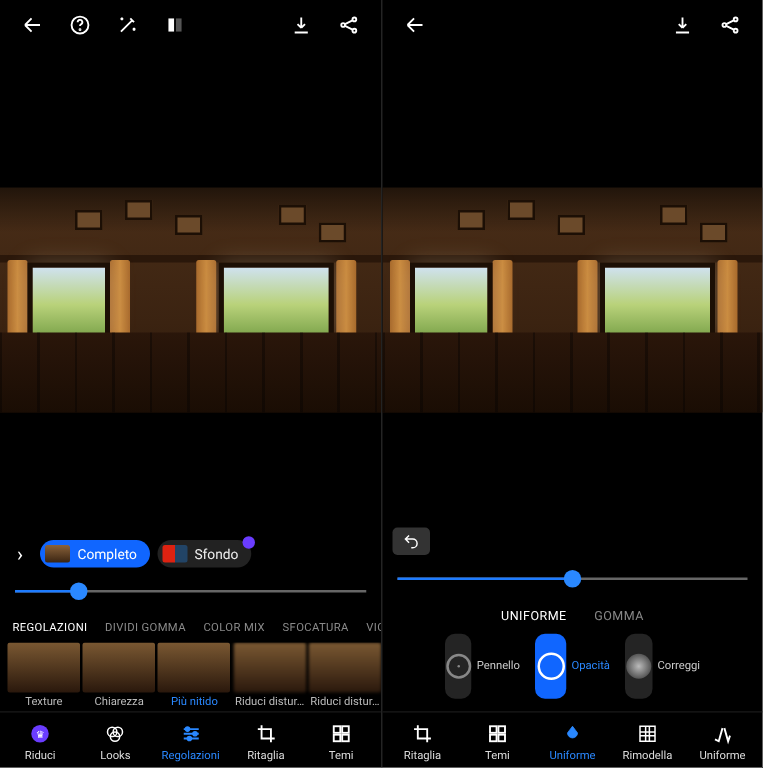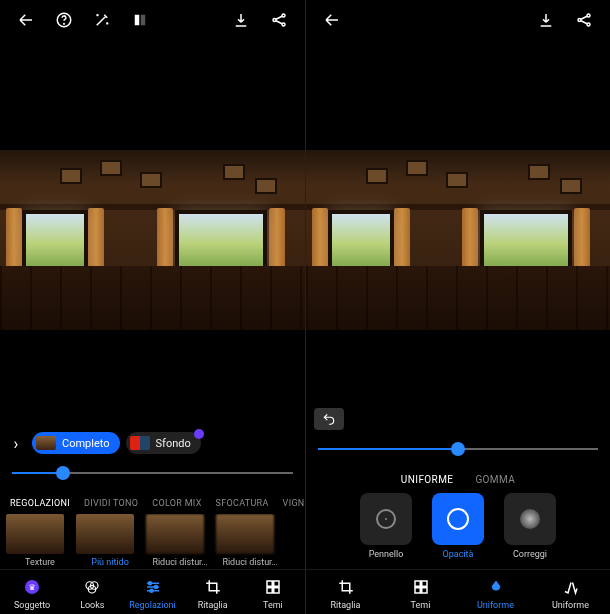--- a/index.html
+++ b/index.html
@@ -88,21 +88,21 @@
 
   
   .undo-row { display:flex; padding:4px 8px; }
   .undo { width:30px; height:22px; background:#333; border-radius:4px; display:flex; align-items:center; justify-content:center; cursor:pointer; }
 
   .mode-switch { display:flex; justify-content:center; gap:22px; font-size:10px; letter-spacing:.4px; padding:6px 0 8px; }
   .mode-switch span { color:#888; cursor:pointer; }
   .mode-switch span.active { color:#fff; }
 
   .cards { display:flex; justify-content:center; gap:12px; padding:0 0 10px; }
-  .card { width:60px; display:flex; flex-direction:column; align-items:center; gap:4px; color:#ccc; font-size:9px; cursor:pointer; }
+  .card { width:60px; display:flex; align-items:center; gap:4px; color:#ccc; font-size:9px; cursor:pointer; }
   .card .box { width:52px; height:52px; background:#242424; border-radius:8px; display:flex; align-items:center; justify-content:center; }
   .card.active .box { background:#1066ff; }
   .card.active { color:#2a88ff; }
   .circ { width:20px; height:20px; border-radius:50%; }
   .circ.outline { border:2px solid #888; position:relative; }
   .circ.outline::after { content:""; position:absolute; top:7px; left:7px; width:2px; height:2px; background:#888; border-radius:50%; }
   .circ.grad { background: radial-gradient(circle,#bbb 0%, #555 70%, #242424 100%); }
   .circ.patt { width:22px; height:22px; border:2px solid #fff; border-radius:50%;
     background: radial-gradient(circle,#1066ff 2px, transparent 2px) 0 0/6px 6px, #1066ff; }
 </style>
@@ -186,30 +186,34 @@
   <div class="slider-row">
     <div class="slider">
       <div class="track"></div>
       <div class="fill" style="width:18%"></div>
       <div class="thumb" style="left:18%"></div>
     </div>
   </div>
 
   <div class="sec-tabs">
     <span class="active">REGOLAZIONI</span>
-    <span>DIVIDI TONO</span>
+    <span>DIVIDI GOMMA</span>
     <span>COLOR MIX</span>
     <span>SFOCATURA</span>
     <span>VIGNETTAT</span>
   </div>
 
   <div class="thumbs">
     <div class="thumb-card">
         <div class="img"></div>
         <div class="lbl">Texture</div>
+      </div>
+    <div class="thumb-card">
+        <div class="img"></div>
+        <div class="lbl">Chiarezza</div>
       </div>
     <div class="thumb-card active">
         <div class="img"></div>
         <div class="lbl">Più nitido</div>
       </div>
     <div class="thumb-card blur">
         <div class="img"></div>
         <div class="lbl">Riduci distur…</div>
       </div>
     <div class="thumb-card blur">
@@ -217,21 +221,21 @@
         <div class="lbl">Riduci distur…</div>
       </div>
 
   </div>
 
   <div class="bottom-tabs">
     <div class="btab">
       <div class="ic">
           <div class="crown"></div>
         </div>
-      <span>Soggetto</span>
+      <span>Riduci</span>
     </div>
     <div class="btab">
       <div class="ic">
           <svg width="18" height="18" viewBox="0 0 24 24" stroke-width="1.6">
             <circle cx="9" cy="10" r="5"></circle>
             <circle cx="15" cy="10" r="5"></circle>
             <circle cx="12" cy="15" r="5"></circle>
           </svg>
         </div>
       <span>Looks</span>
@@ -377,20 +381,29 @@
     <div class="btab active">
       <div class="ic">
           <svg width="16" height="18" viewBox="0 0 24 24" stroke="#2a88ff" fill="#2a88ff">
             <path d="M12 3l6 8a6 6 0 1 1-12 0l6-8z"></path>
           </svg>
         </div>
       <span>Uniforme</span>
     </div>
     <div class="btab">
       <div class="ic">
+          <svg width="18" height="18" viewBox="0 0 24 24" stroke-width="1.6">
+            <rect x="4" y="4" width="16" height="16"></rect>
+            <path d="M4 10h16M4 14h16M10 4v16M14 4v16"></path>
+          </svg>
+        </div>
+      <span>Rimodella</span>
+    </div>
+    <div class="btab">
+      <div class="ic">
           <svg width="18" height="18" viewBox="0 0 24 24" stroke-width="2">
             <path d="M4 18l4 2 4-14M14 6l4 14 2-6"></path>
           </svg>
         </div>
       <span>Uniforme</span>
     </div>
   </div>
 </div>
 
 </body></html>

